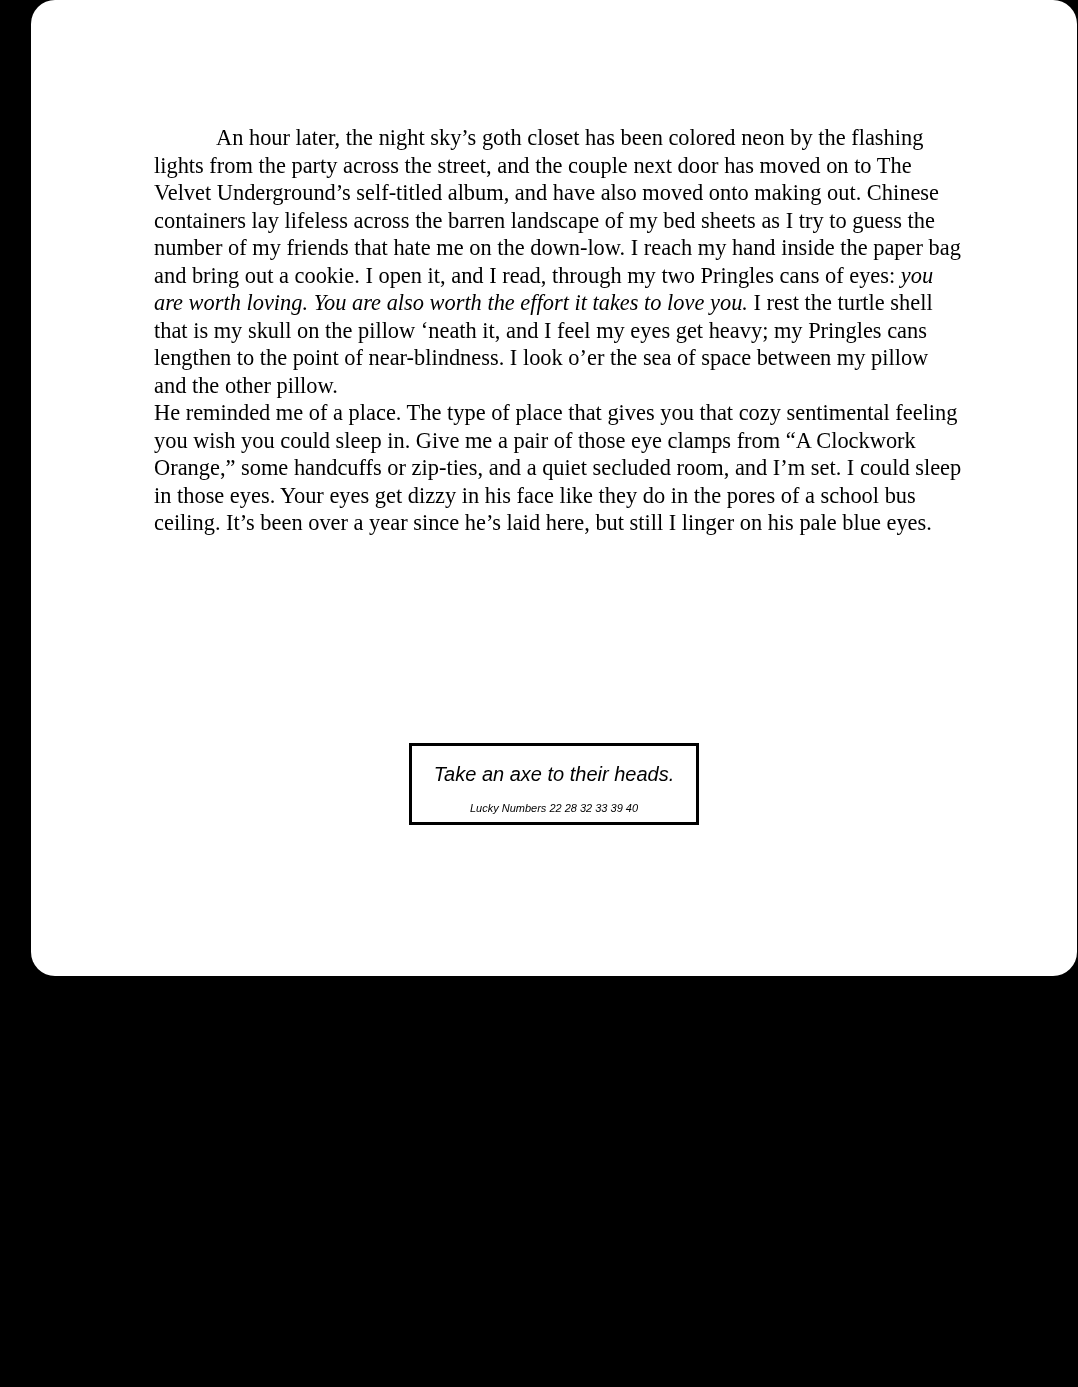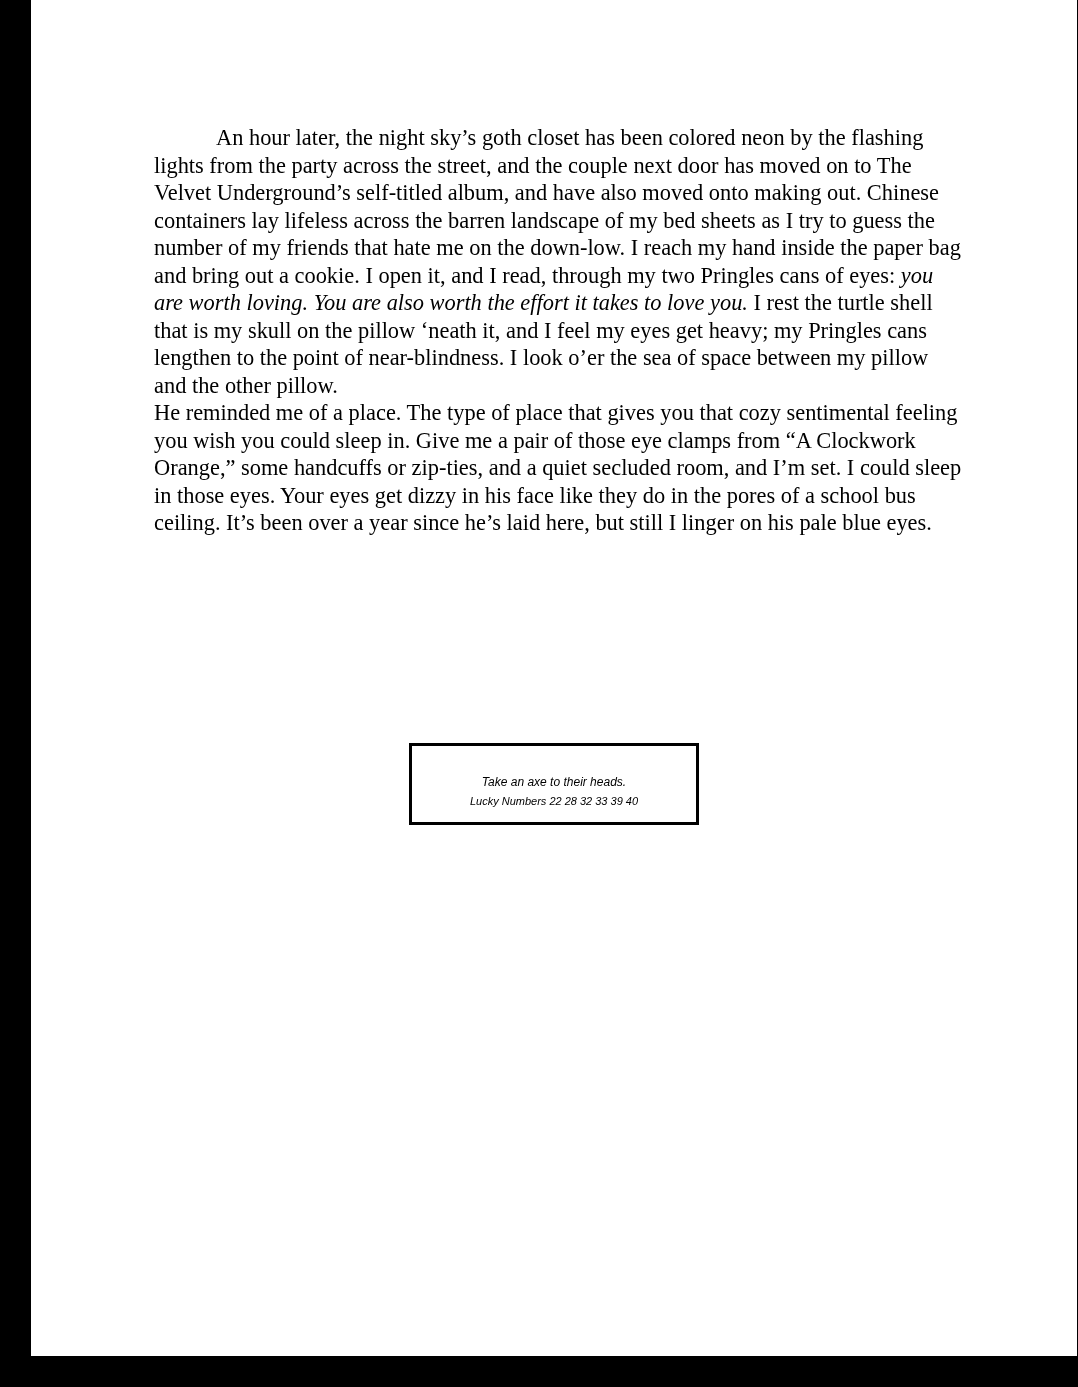--- a/index.html
+++ b/index.html
@@ -11,22 +11,23 @@
       width: 1078px;
       height: 1387px;
       position: relative;
       overflow: hidden;
     }
     .page {
       position: absolute;
       left: 31px;
       top: 0;
       width: 1046px;
-      height: 1356px;
+      height: 976px;
       background: #ffffff;
+      border-radius: 24px;
     }
     .content {
       position: absolute;
       left: 123px;
       top: 124px;
       width: 810px;
       font-family: "Liberation Serif", serif;
       font-size: 22.4px;
       line-height: 27.5px;
       color: #000000;
@@ -50,27 +51,27 @@
       border: 3px solid #000000;
       background: #ffffff;
       box-sizing: content-box;
       text-align: center;
       font-family: "Liberation Sans", sans-serif;
       font-style: italic;
       color: #000000;
     }
     .fortune-main {
       display: block;
-      margin-top: 26px;
-      font-size: 12px;
+      margin-top: 18px;
+      font-size: 20px;
       line-height: 20px;
     }
     .fortune-lucky {
       display: block;
-      margin-top: 2px;
+      margin-top: 17px;
       font-size: 11px;
       line-height: 14px;
     }
   </style>
 </head>
 <body>
 
 <div class="page">
   <div class="content">
     <p class="para indent"><span>An hour later, the night sky’s goth closet has been colored neon by the flashing lights from the party across the street, and the couple next door has moved on to The Velvet Underground’s self-titled album, and have also moved onto making out. Chinese containers lay lifeless across the barren landscape of my bed sheets as I try to guess the number of my friends that hate me on the down-low. I reach my hand inside the paper bag and bring out a cookie. I open it, and I read, through my two Pringles cans of eyes: </span><span class="em">you are worth loving. You are also worth the effort it takes to love you.</span><span> I rest the turtle shell that is my skull on the pillow ‘neath it, and I feel my eyes get heavy; my Pringles cans lengthen to the point of near-blindness. I look o’er the sea of space between my pillow and the other pillow.</span></p>

